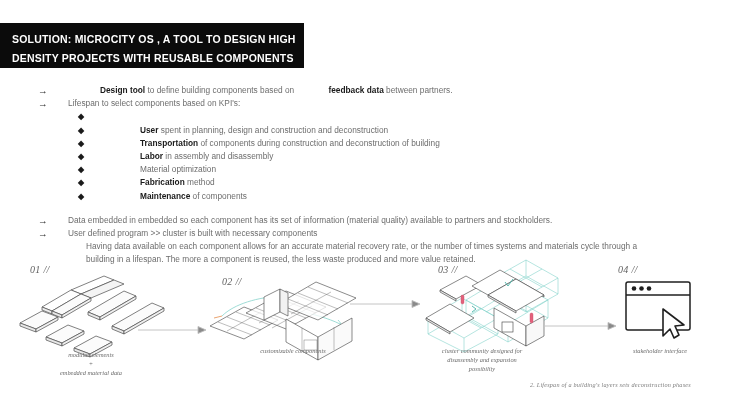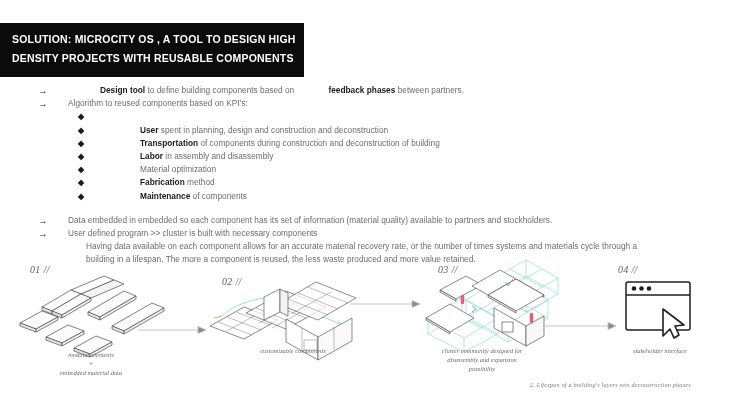--- a/index.html
+++ b/index.html
@@ -9,21 +9,21 @@
     font-family:"Liberation Sans", sans-serif;
     overflow:hidden;
     position:relative;
   }
   .page{position:relative;width:730px;height:411px;}
 
   
   .title-banner{
     position:absolute;left:0;top:23px;
     background:#0b0b0b;color:#ffffff;
-    padding:7px 12px 9px 12px;
+    padding:7px 12px 0 12px;
     max-width:280px;
   }
   .title-line{
     font-size:10.5px;font-weight:bold;letter-spacing:.2px;
     line-height:19px;white-space:nowrap;
   }
 
   
   .content{position:absolute;left:38px;top:84px;width:670px;}
   .row{display:flex;align-items:flex-start;line-height:13.2px;margin:0;}
@@ -68,26 +68,26 @@
 
   <div class="title-banner">
     <div class="title-line">SOLUTION: MICROCITY OS , A TOOL TO DESIGN HIGH</div>
     <div class="title-line">DENSITY PROJECTS WITH REUSABLE COMPONENTS</div>
   </div>
 
   <div class="content">
 
     <div class="row">
       <span class="marker">→</span>
-      <span class="txt"><b>Design tool</b><span> to define building components based on </span><b>feedback phases</b><span> between partners.</span></span>
+      <span class="txt"><b>Design tool</b><span> to define building components based on </span><b>feedback data</b><span> between partners.</span></span>
     </div>
 
     <div class="row">
       <span class="marker">→</span>
-      <span class="txt">Algorithm to reused components based on KPI's:</span>
+      <span class="txt">Lifespan to select components based on KPI's:</span>
     </div>
 
     <div class="row indent-2">
       <span class="marker sub">◆</span>
     </div>
     <div class="row indent-2">
       <span class="marker sub">◆</span>
       <span class="txt"><b>User</b><span> spent in planning, design and construction and deconstruction</span></span>
     </div>
     <div class="row indent-2">

